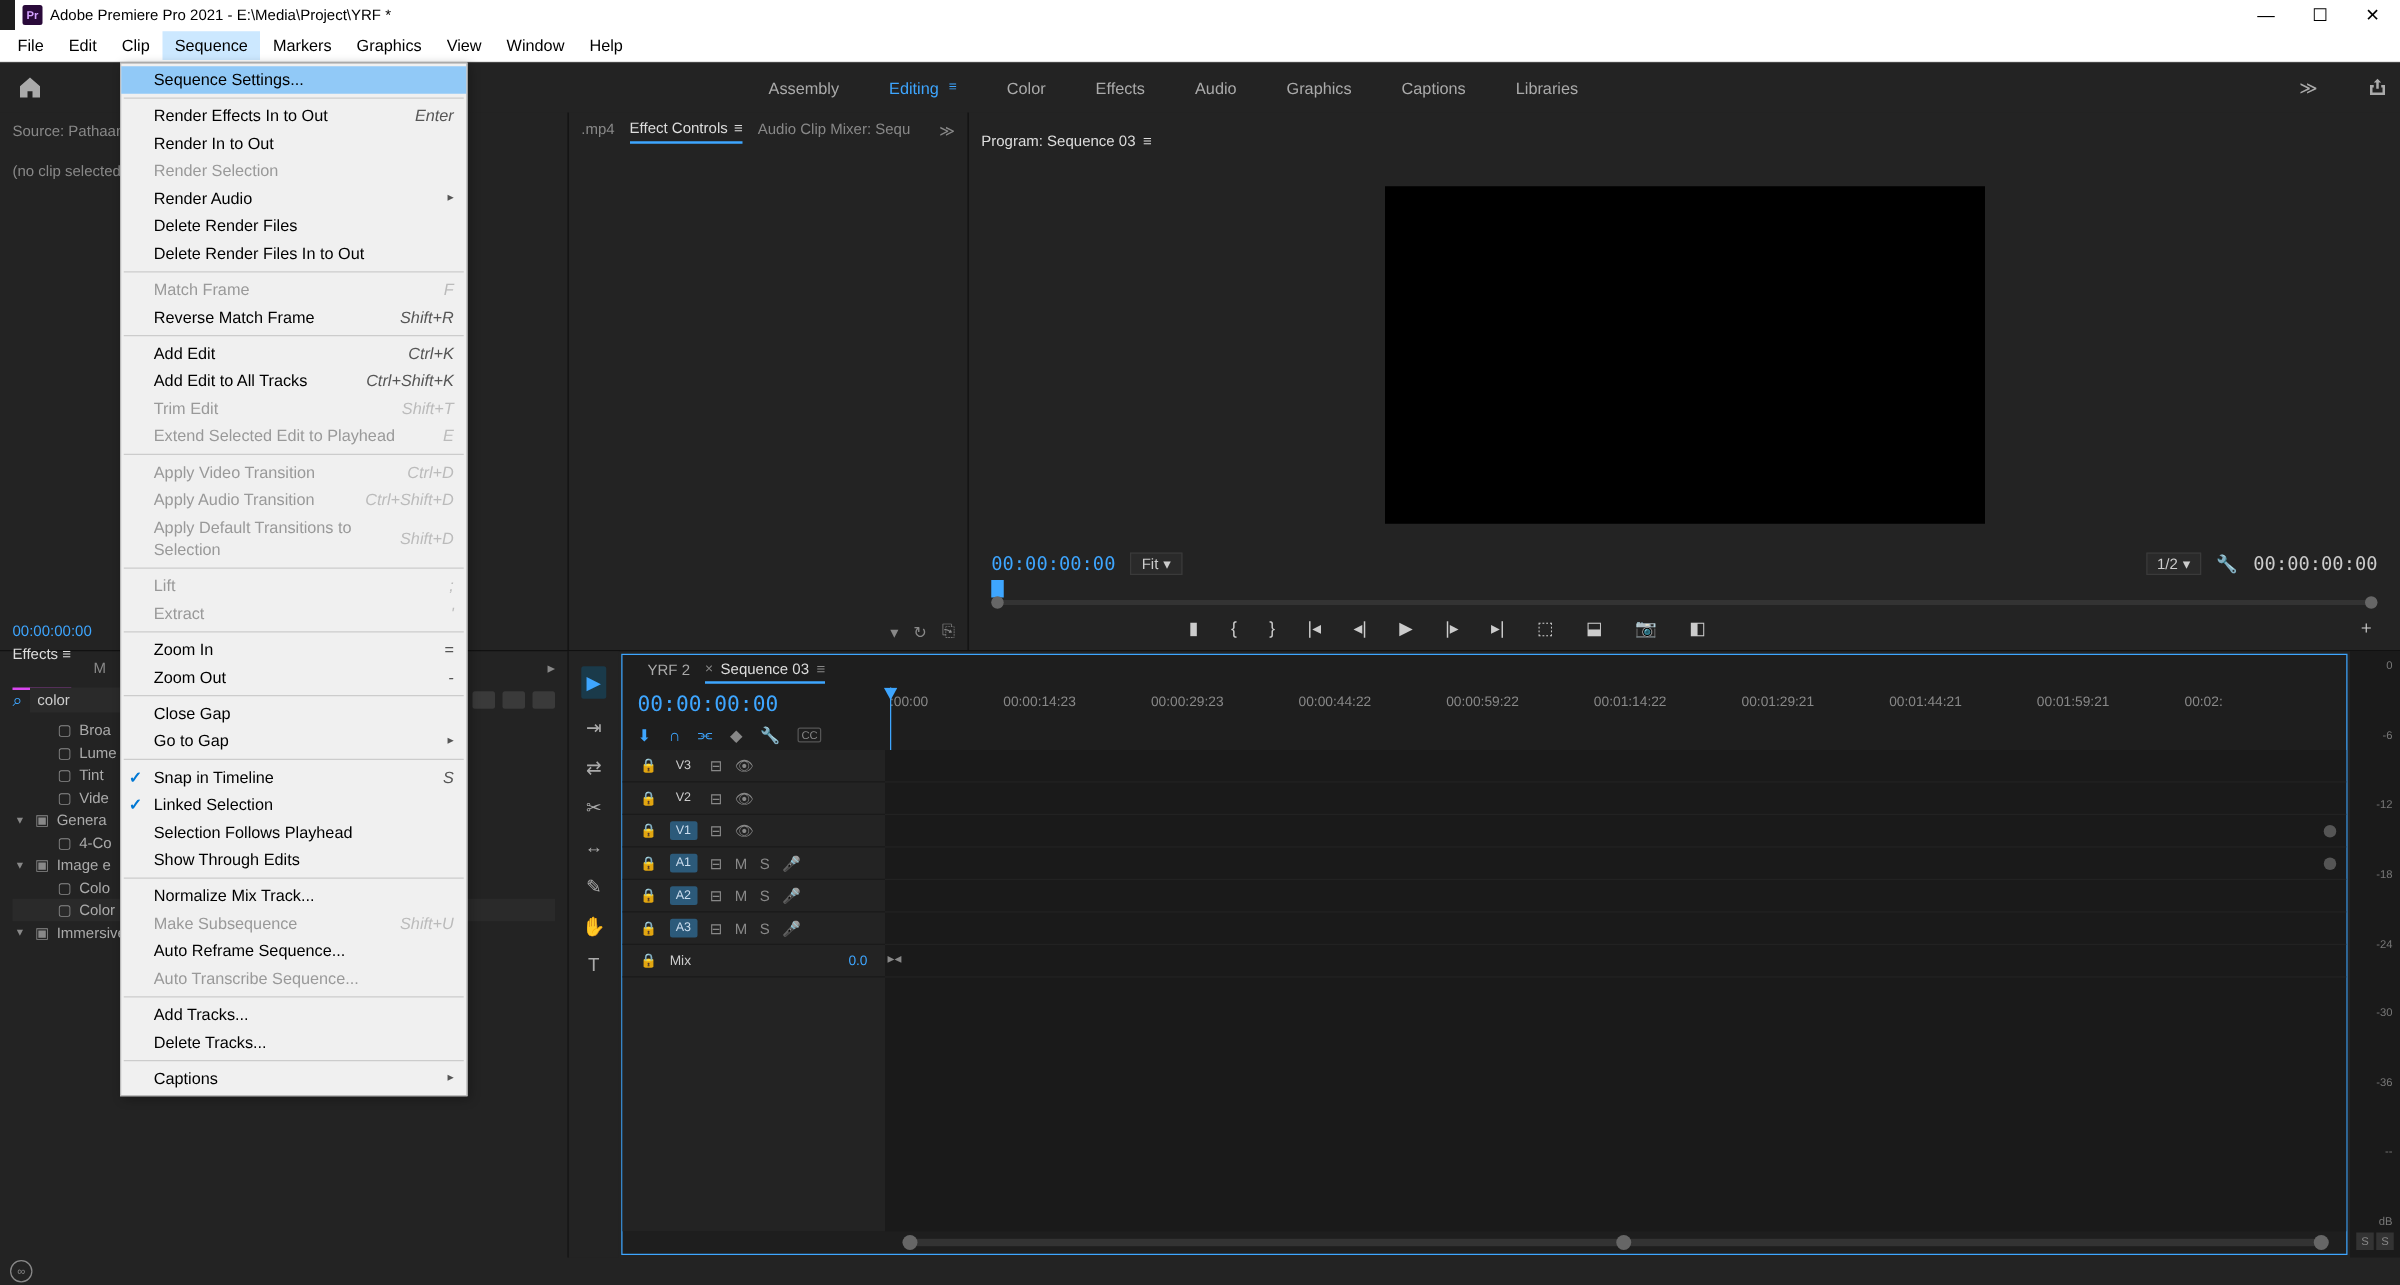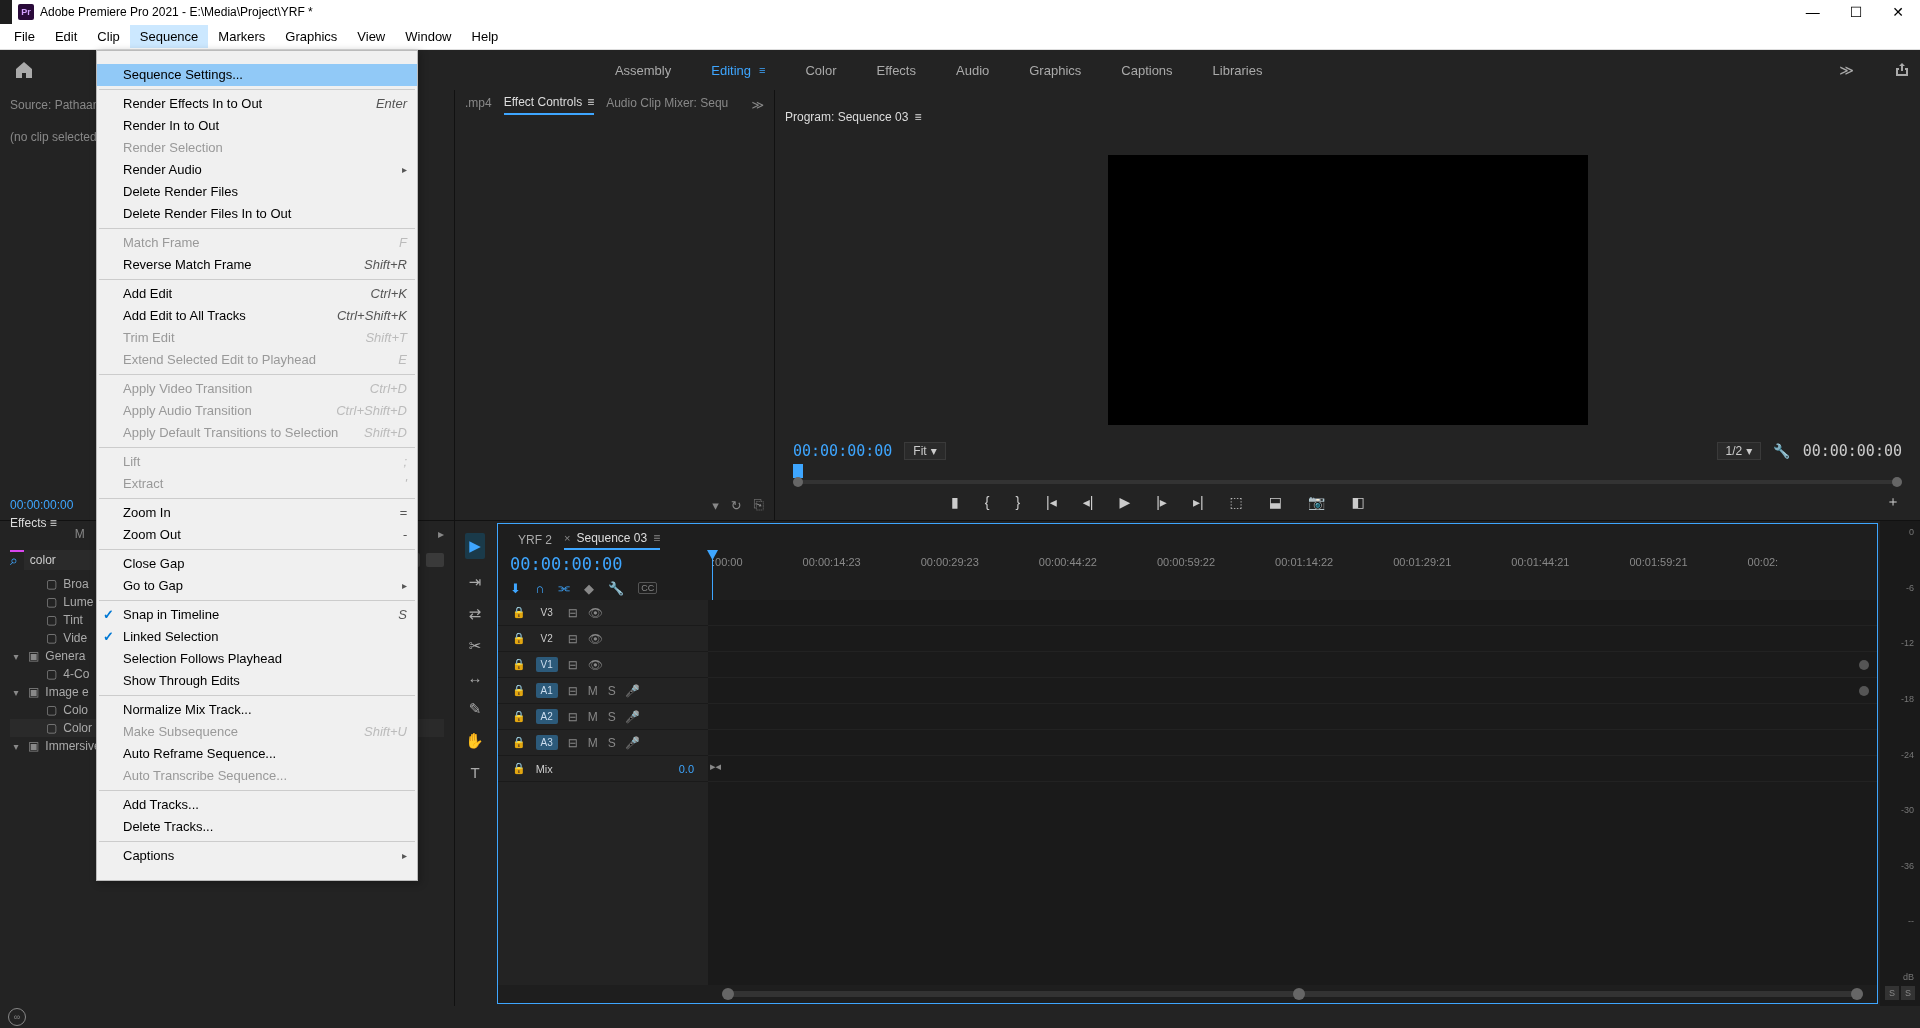--- a/index.html
+++ b/index.html
@@ -10,21 +10,21 @@
 .titlebar .app-icon { width:16px; height:16px; background:#2a0a3a; border-radius:2px; display:flex; align-items:center; justify-content:center; color:#d4a0ff; font-size:9px; font-weight:bold; margin-right:6px; }
 .titlebar .title { font-size:12px; }
 .titlebar .win-ctrl { margin-left:auto; display:flex; gap:30px; padding-right:10px; font-size:14px; }
 
 
 .menubar { height:26px; background:#fff; color:#000; display:flex; align-items:center; padding:0 4px; border-bottom:1px solid #ddd; }
 .menubar .menu { padding:4px 10px; font-size:13px; cursor:pointer; }
 .menubar .menu.active { background:#cce8ff; }
 
 
-.dropdown { position:absolute; top:50px; left:96px; width:322px; background:#f0f0f0; border:1px solid #bbb; box-shadow:2px 2px 8px rgba(0,0,0,.3); z-index:1000; font-size:13px; color:#000; padding:13px 0; }
+.dropdown { position:absolute; top:50px; left:96px; width:278px; background:#f0f0f0; border:1px solid #bbb; box-shadow:2px 2px 8px rgba(0,0,0,.3); z-index:1000; font-size:13px; color:#000; padding:2px 0; }
 .dropdown .item { display:flex; align-items:center; padding:2px 10px 2px 26px; line-height:18px; position:relative; }
 .dropdown .item.highlighted { background:#91c9f7; }
 .dropdown .item.disabled { color:#999; }
 .dropdown .item .shortcut { margin-left:auto; color:#555;font-style:italic; }
 .dropdown .item.disabled .shortcut { color:#bbb; }
 .dropdown .item .check { position:absolute; left:6px; color:#0078d4; font-weight:bold; }
 .dropdown .item .arrow { margin-left:auto; font-size:10px; color:#555; }
 .dropdown .sep { height:1px; background:#ccc; margin:3px 2px; }
 
 
@@ -48,21 +48,21 @@
 .source-bottom { height:30px; display:flex; align-items:center; padding:0 10px; color:#3ea6ff; font-size:12px; }
 
 .center-tabs-panel { width:320px; border-right:1px solid #111; display:flex; flex-direction:column; }
 .center-tabs-row { height:30px; display:flex; align-items:center; gap:12px; padding:0 10px; color:#888; font-size:12px; }
 .center-tabs-row .tab { cursor:pointer; display:flex; align-items:center; gap:5px; padding-bottom:4px; }
 .center-tabs-row .tab.active { color:#ddd; border-bottom:2px solid #3ea6ff; }
 .center-tabs-row .overflow { margin-left:auto; }
 .center-bottom { margin-top:auto; height:30px; display:flex; align-items:center; justify-content:flex-end; gap:12px; padding:0 10px; color:#888; }
 
 .program-panel { flex:1; display:flex; flex-direction:column; }
-.program-tabs { height:30px; display:flex; align-items:center; padding:0 10px; gap:6px; color:#ddd; font-size:12px;margin-top:12px; }
+.program-tabs { height:30px; display:flex; align-items:flex-end; padding:0 10px; gap:6px; color:#ddd; font-size:12px; }
 .program-video { flex:1; display:flex; align-items:center; justify-content:center; padding:10px 10px 0 10px; }
 .program-video .frame { width:480px; height:270px; background:#000; }
 .program-timebar { height:26px; display:flex; align-items:center; padding:0 18px; gap:12px; }
 .program-timebar .tc { color:#3ea6ff; font-family:monospace; font-size:15px; }
 .program-timebar .fit { display:flex; align-items:flex-end; gap:4px; color:#ccc; font-size:12px; background:#2a2a2a; padding:1px 8px; border:1px solid #3a3a3a; }
 .program-timebar .spacer { flex:1; }
 .program-timebar .wrench { color:#aaa; font-size:14px; }
 .program-scrub { height:20px; position:relative; margin:0 18px; }
 .program-scrub .head { position:absolute; left:0; top:0; width:10px; height:14px; background:#3ea6ff; }
 .program-scrub .bar { position:absolute; left:0; right:0; top:16px; height:4px; background:#333; border-radius:2px; }
@@ -91,21 +91,21 @@
 .effects-tree .indent1 { padding-left:18px; }
 .effects-tree .node.sel { background:#2a2a2a; }
 
 
 .timeline-panel { flex:1; display:flex; }
 .tl-tools { width:40px; background:#232323; display:flex; flex-direction:column; align-items:center; gap:14px; padding-top:12px; color:#aaa; font-size:15px; }
 .tl-tools .tool.active { color:#3ea6ff; background:#1a3a4a; padding:4px; border-radius:2px; }
 .tl-tools .tool { cursor:pointer; }
 
 .tl-main { flex:1; border:1px solid #3ea6ff; margin:2px; display:flex; flex-direction:column; background:#1e1e1e; }
-.tl-tabs { height:26px; display:flex; align-items:flex-end; gap:12px; padding:0 20px; }
+.tl-tabs { height:26px; display:flex; align-items:center; gap:12px; padding:0 20px; }
 .tl-tabs .tltab { color:#aaa; font-size:12px; padding-bottom:3px; cursor:pointer; display:flex; align-items:center; gap:6px; }
 .tl-tabs .tltab.active { color:#ddd; border-bottom:2px solid #3ea6ff; }
 .tl-tabs .close { font-size:11px; color:#888; }
 .tl-header { height:50px; display:flex; }
 .tl-header-left { width:210px; padding:4px 12px; }
 .tl-header-left .tc { color:#3ea6ff; font-family:monospace; font-size:17px; }
 .tl-header-left .icons { display:flex; gap:14px; margin-top:6px; color:#3ea6ff; font-size:13px; align-items:center; }
 .tl-header-left .icons .gray { color:#888; }
 .tl-ruler { flex:1; position:relative; color:#888; font-size:11px; }
 .tl-ruler .ticks { display:flex; gap:60px; padding-top:6px; padding-left:4px; }

